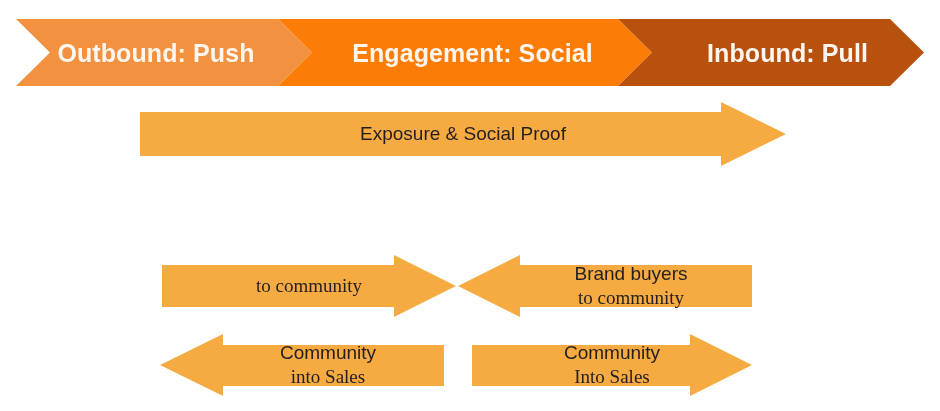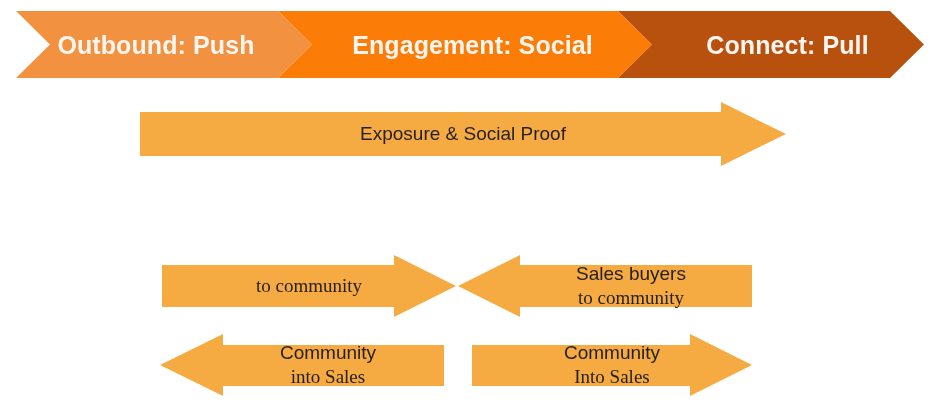--- a/index.html
+++ b/index.html
@@ -19,21 +19,21 @@
     position: absolute;
     left: 0; top: 0;
     width: 940px;
     height: 411px;
   }
 
   
   .banner {
     position: absolute;
     left: 0px;
-    top: 0px;
+    top: 8px;
     width: 844px;
     height: 90px;
   }
   .banner svg { display: block; }
 
   .banner-label {
     position: absolute;
     top: 0;
     height: 90px;
     display: flex;
@@ -99,21 +99,21 @@
 
       <polygon points="16,11 278,11 312,44.5 278,78 16,78 50,44.5" fill="#f2913f"></polygon>
 
       <polygon points="278,11 618,11 652,44.5 618,78 278,78 312,44.5" fill="#fb7d08"></polygon>
 
       <polygon points="618,11 890,11 924,44.5 890,78 618,78 652,44.5" fill="#b9510e"></polygon>
     </svg>
 
     <div class="banner-label seg1-label">Outbound: Push</div>
     <div class="banner-label seg2-label">Engagement: Social</div>
-    <div class="banner-label seg3-label">Connect: Pull</div>
+    <div class="banner-label seg3-label">Inbound: Pull</div>
   </div>
 
   <div class="arrow-wrap" id="row1">
     <svg width="646" height="68" viewBox="0 0 646 68" xmlns="http://www.w3.org/2000/svg">
       <polygon points="0,12 581,12 581,2 646,34 581,66 581,56 0,56" fill="#f5aa42"></polygon>
     </svg>
     <div class="arrow-text shift-left">
       <span>Exposure &amp; Social Proof</span>
     </div>
   </div>
@@ -126,21 +126,21 @@
     <div class="arrow-text shift-left">
       <span class="line2">to community</span>
     </div>
   </div>
 
   <div class="arrow-wrap" id="row3b">
     <svg width="294" height="64" viewBox="0 0 294 64" xmlns="http://www.w3.org/2000/svg">
       <polygon points="294,11 62,11 62,1 0,32 62,63 62,53 294,53" fill="#f5aa42"></polygon>
     </svg>
     <div class="arrow-text shift-right">
-      <span>Sales buyers</span>
+      <span>Brand buyers</span>
       <span class="line2">to community</span>
     </div>
   </div>
 
   <div class="arrow-wrap" id="row4a">
     <svg width="284" height="66" viewBox="0 0 284 66" xmlns="http://www.w3.org/2000/svg">
       <polygon points="284,13 63,13 63,2 0,33 63,64 63,54 284,54" fill="#f5aa42"></polygon>
     </svg>
     <div class="arrow-text shift-right">
       <span>Community</span>

